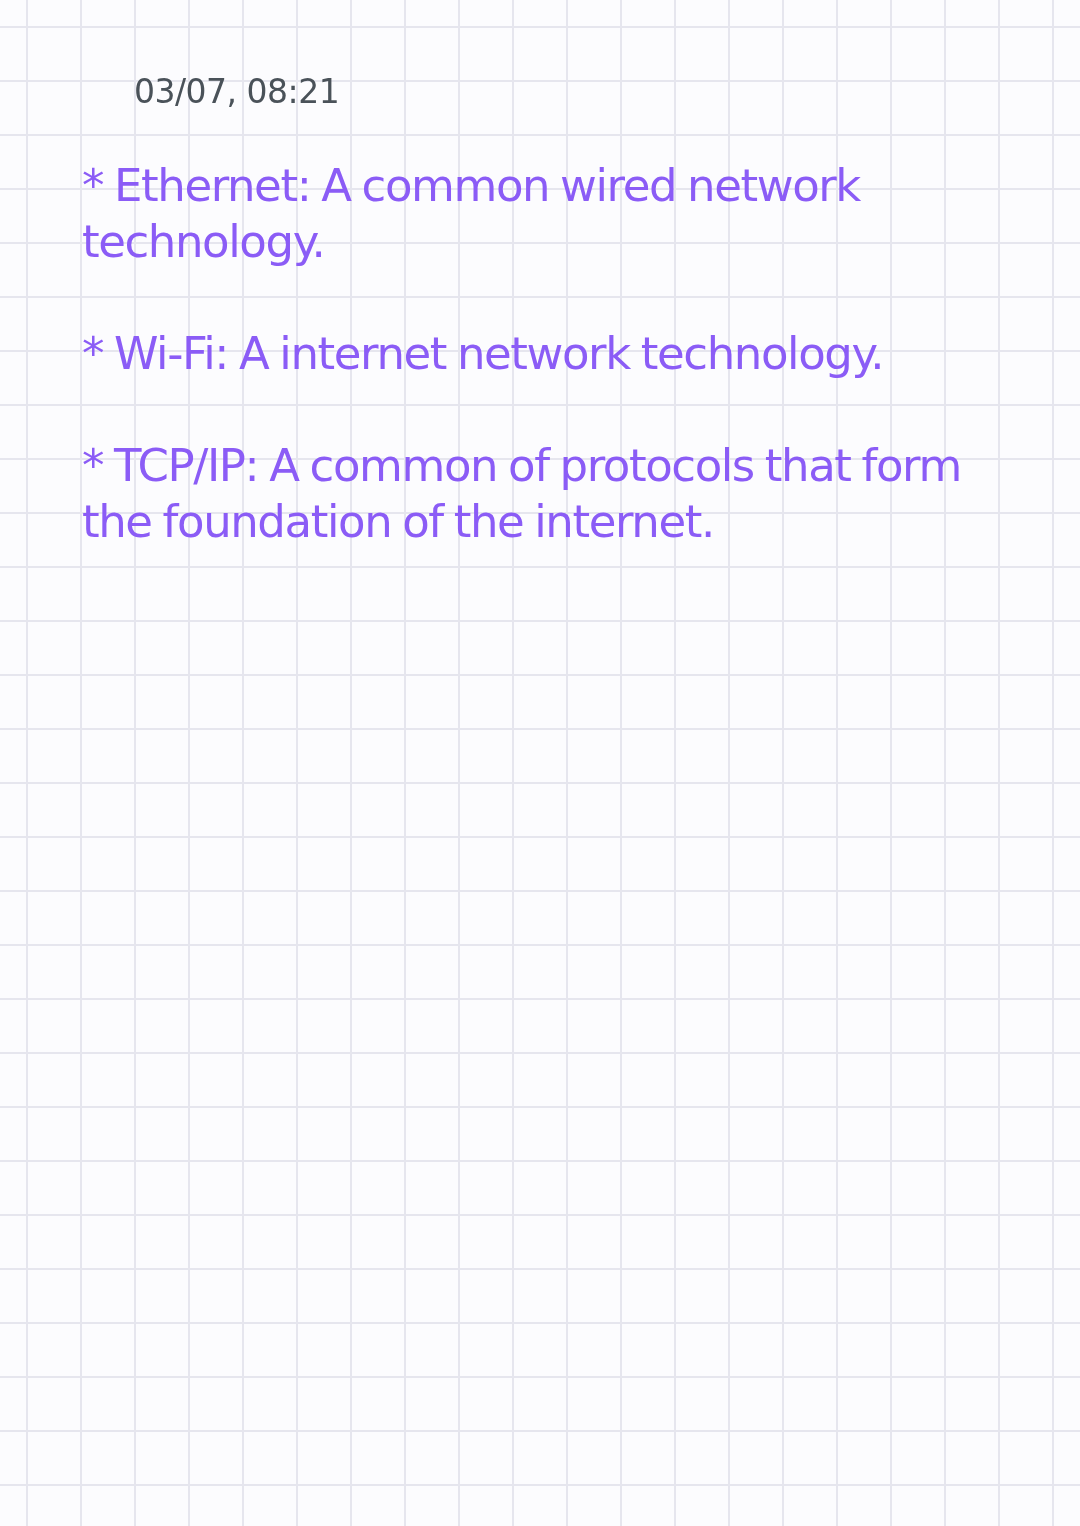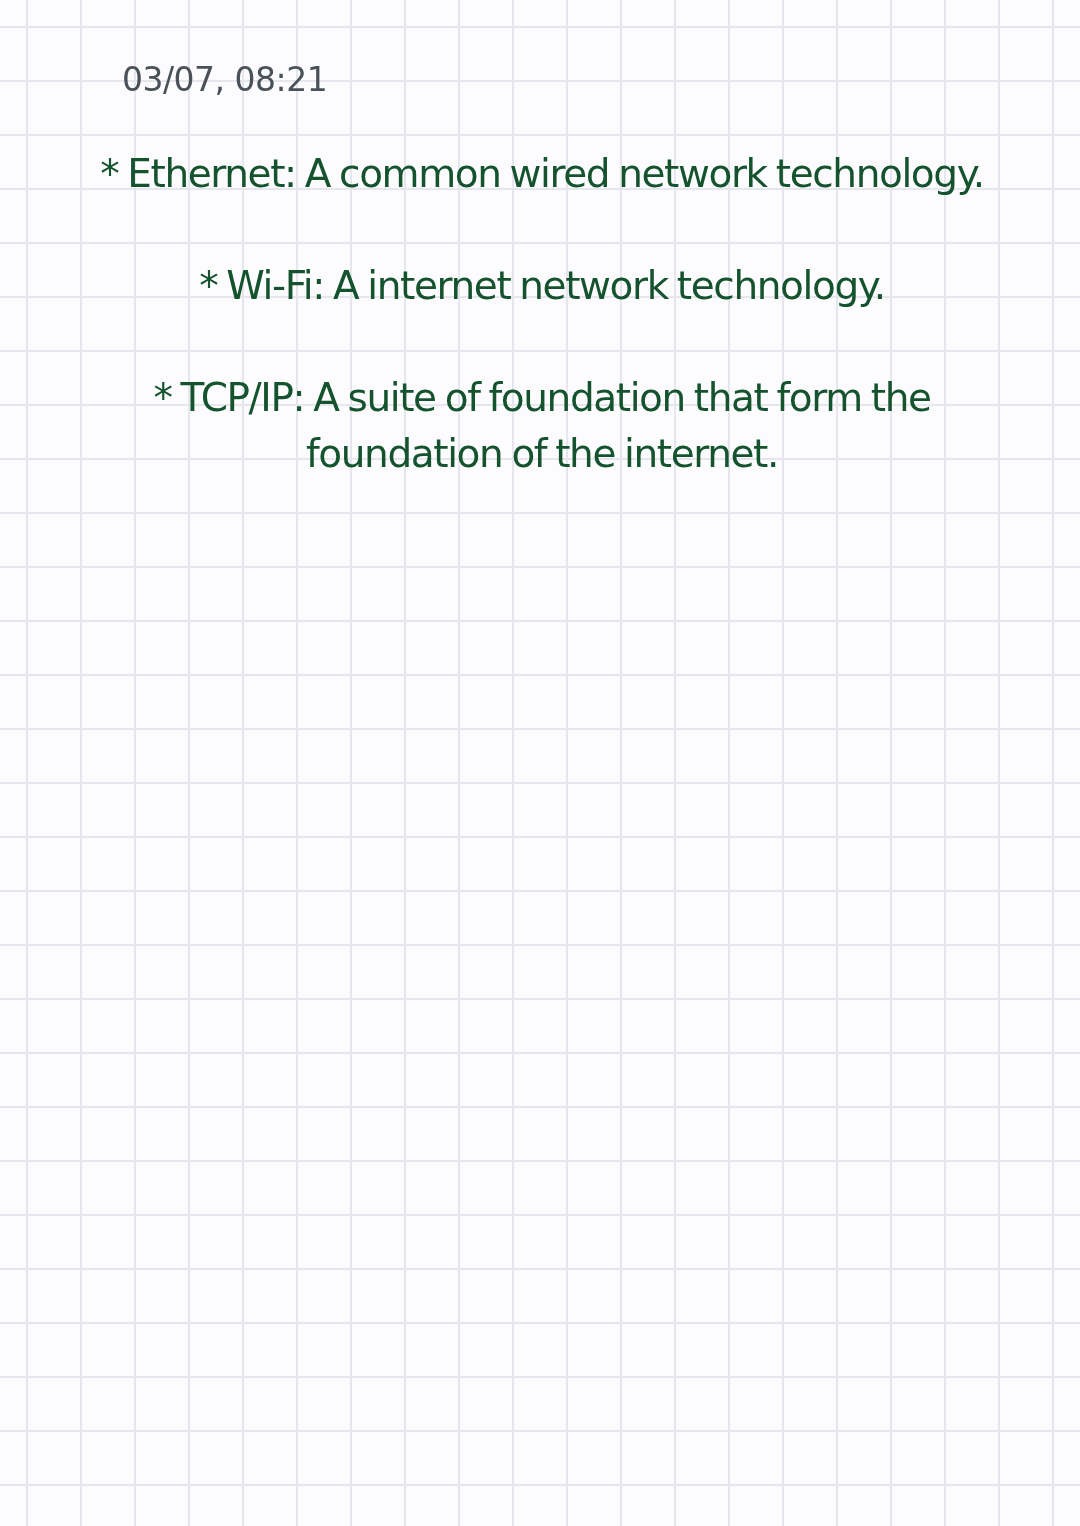--- a/index.html
+++ b/index.html
@@ -23,39 +23,38 @@
       position: absolute;
       left: 82px;
       top: 58px;
       width: 920px;
     }
     .timestamp {
       font-size: 33px;
       color: #4a5259;
       line-height: 44px;
       letter-spacing: -0.5px;
-      margin: 0;
+      margin: 12px;
       padding-left: 40px;
     }
     .body-text {
       margin-top: 44px;
     }
     .paragraph {
-      font-size: 39px;
-      color: #14532d;
+      font-size: 45px;
+      color: #8b5cf6;
       line-height: 56px;
       letter-spacing: -1.4px;
       margin: 0 0 56px 0;
       word-spacing: -2px;
-      text-align: center;
     }
   </style>
 </head>
 <body>
 
 <div class="note">
   <p class="timestamp">03/07, 08:21</p>
   <div class="body-text">
     <p class="paragraph">* Ethernet: A common wired network technology.</p>
     <p class="paragraph">* Wi-Fi:  A internet network technology.</p>
-    <p class="paragraph">* TCP/IP:  A suite of foundation that form the foundation of the internet.</p>
+    <p class="paragraph">* TCP/IP:  A common of protocols that form the foundation of the internet.</p>
   </div>
 </div>
 
 </body></html>

